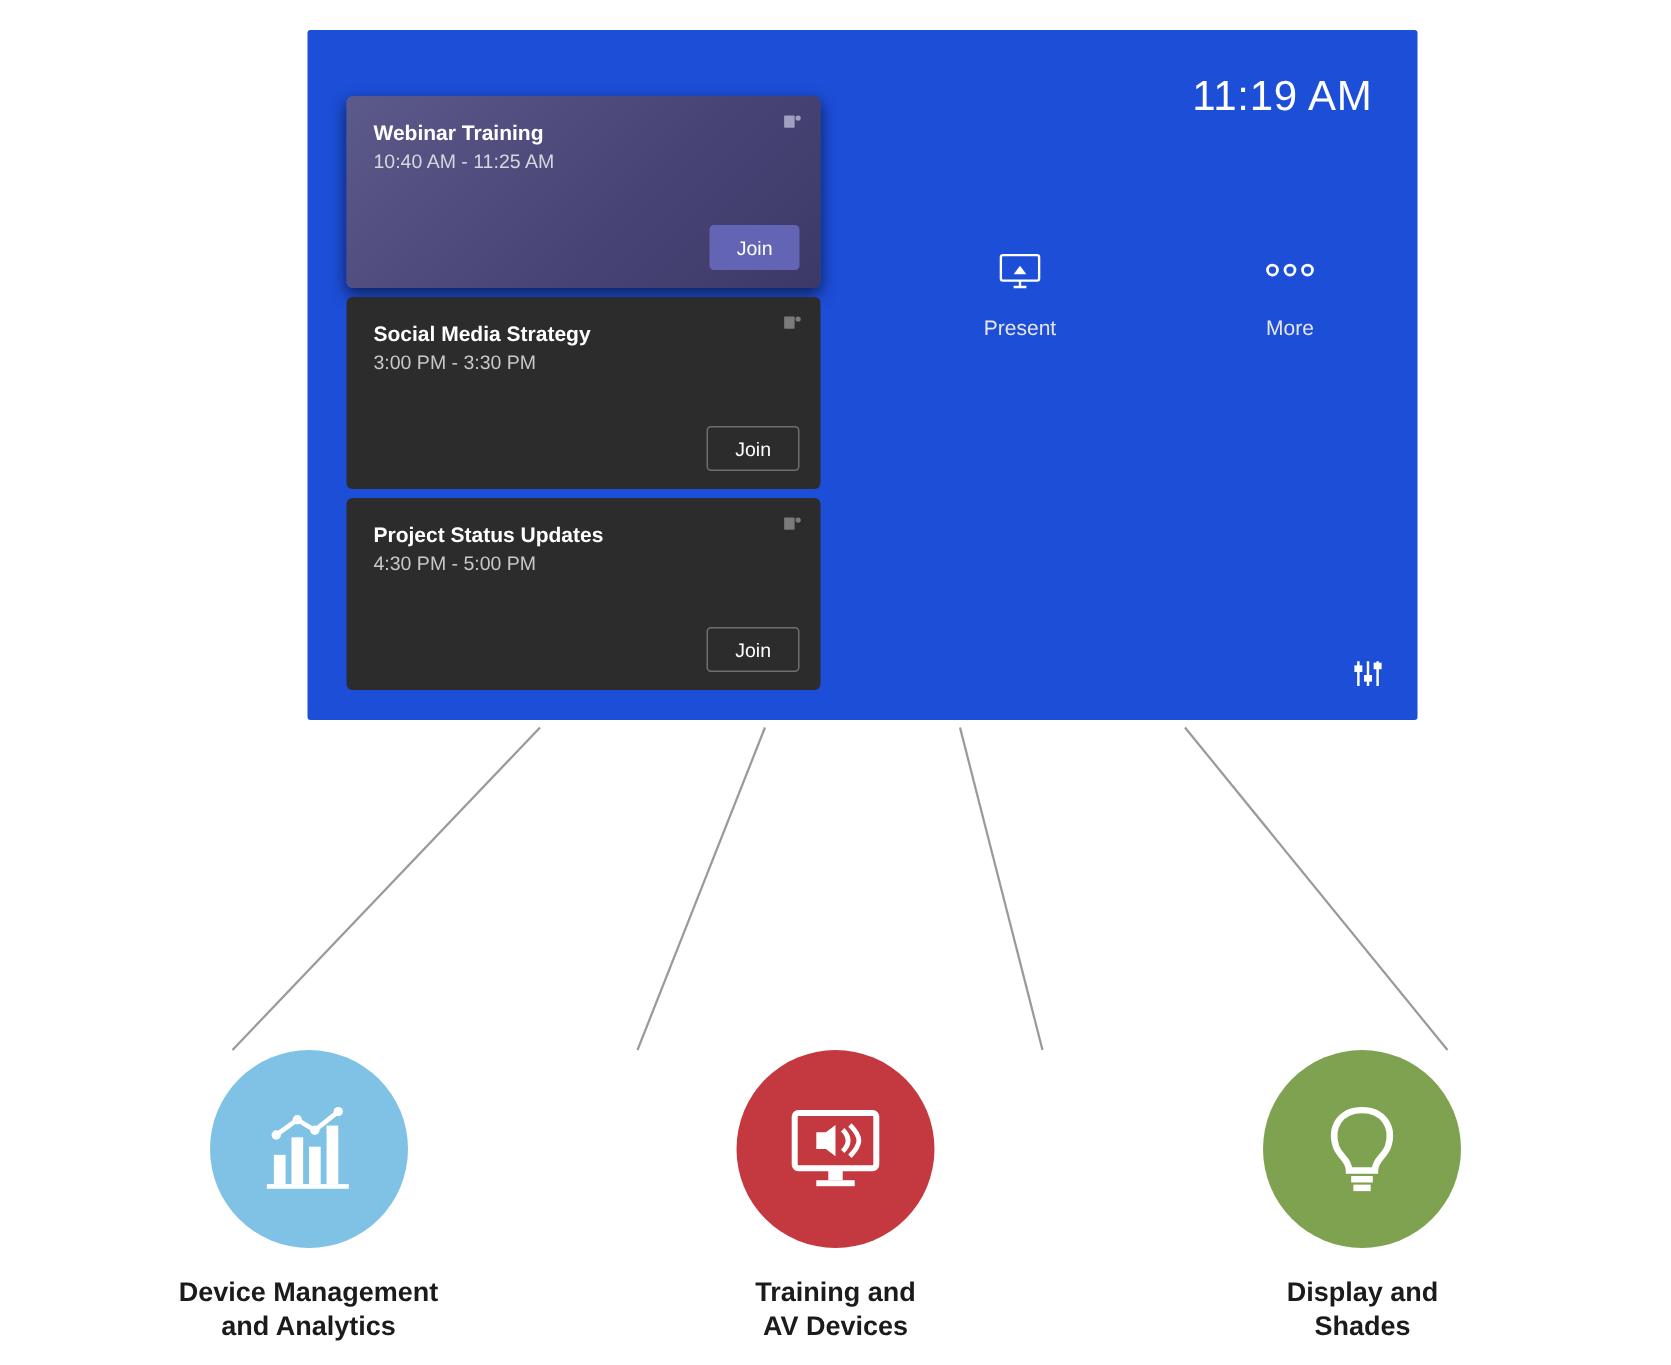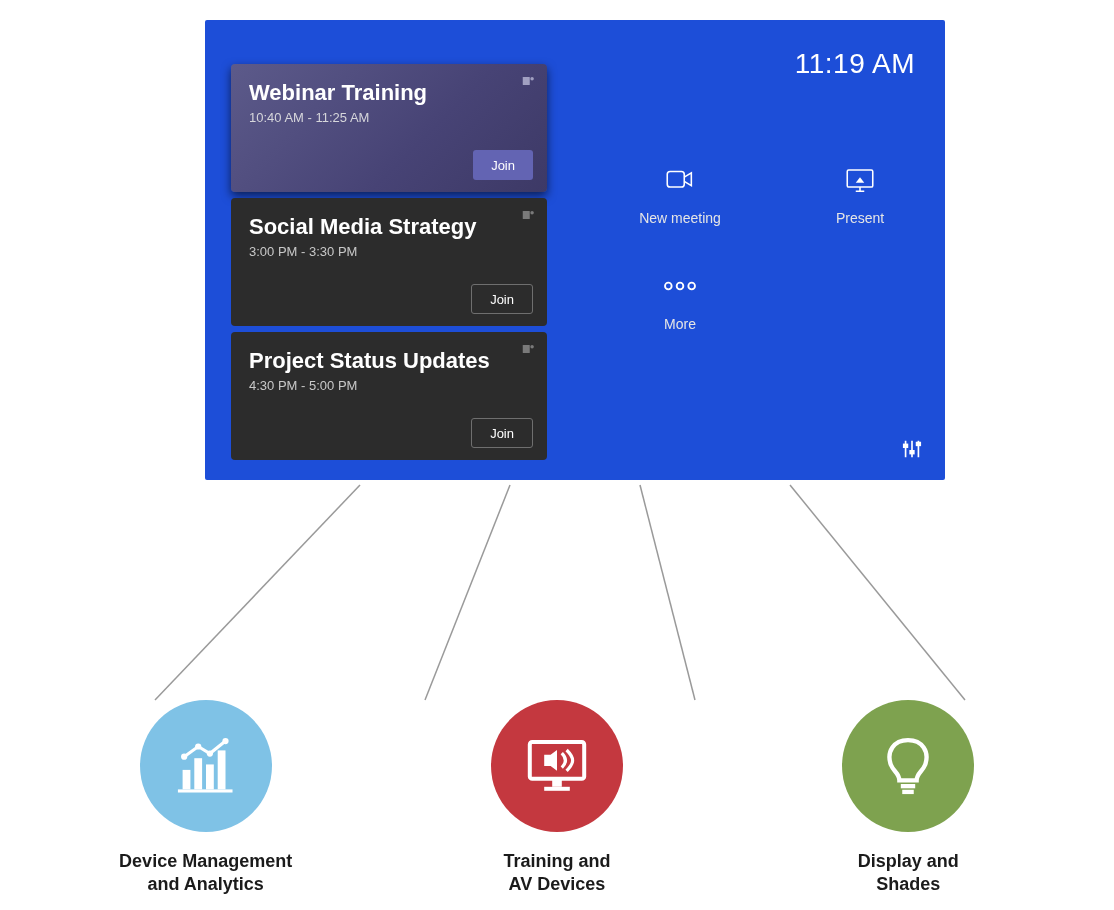--- a/index.html
+++ b/index.html
@@ -45,21 +45,21 @@
     margin-bottom: 6px;
   }
   .meeting-card.highlight {
     background: linear-gradient(135deg,#5c5a8a 0%, #474375 60%, #3d3966 100%);
     box-shadow: 0 4px 10px rgba(0,0,0,0.6);
   }
   .meeting-card.secondary {
     background: #2c2c2c;
   }
   .mc-title {
-    font-size: 22px;
+    font-size: 14px;
     font-weight: 600;
     margin-bottom: 4px;
   }
   .mc-time {
     font-size: 13px;
     color: #d6d6db;
   }
   .meeting-card.secondary .mc-title { color: #fff; }
   .meeting-card.secondary .mc-time { color: #c8c8c8; }
   .join-btn {
@@ -214,29 +214,20 @@
           </svg>
       </div>
       <div class="mc-title">Project Status Updates</div>
       <div class="mc-time">4:30 PM - 5:00 PM</div>
       <div class="join-btn outline">Join</div>
     </div>
 
   </div>
 
   <div class="actions">
-    <div class="action">
-      <div class="action-icon">
-        <svg viewBox="0 0 48 48" width="40" height="34" fill="none" stroke="#fff" stroke-width="2.2">
-          <rect x="6" y="12" width="24" height="22" rx="4"></rect>
-          <path d="M30 20 L40 14 V32 L30 26"></path>
-        </svg>
-      </div>
-      <div class="action-label">New meeting</div>
-    </div>
 
     <div class="action">
       <div class="action-icon">
         <svg viewBox="0 0 48 48" width="38" height="34" fill="none" stroke="#fff" stroke-width="2.2">
           <rect x="6" y="10" width="36" height="24" rx="2"></rect>
           <path d="M18 40 H30 M24 34 V40"></path>
           <path d="M18 28 L24 20 L30 28" fill="#fff" stroke="none"></path>
         </svg>
       </div>
       <div class="action-label">Present</div>

